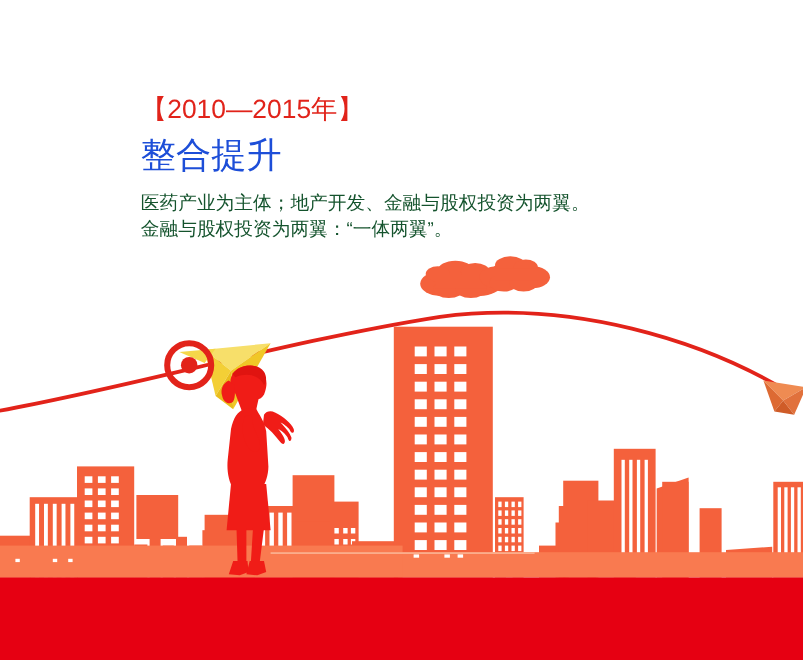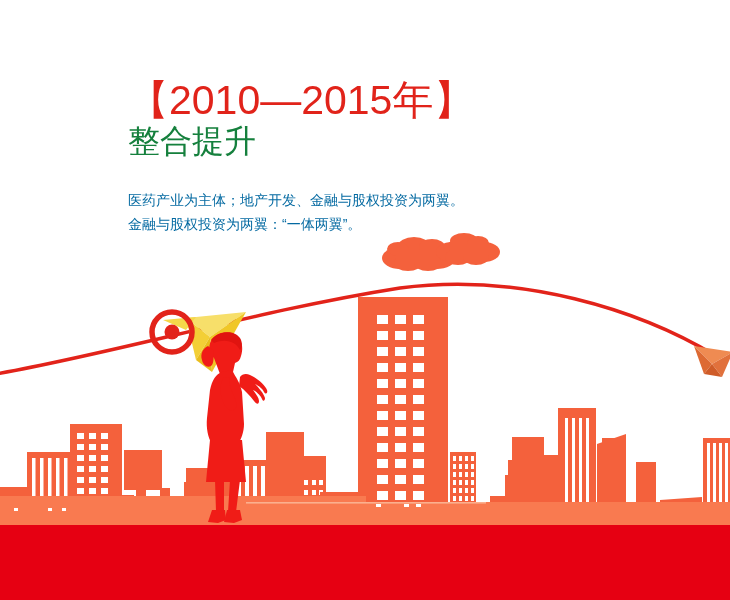--- a/index.html
+++ b/index.html
@@ -19,39 +19,39 @@
     background: #ffffff;
   }
   
   .text-block {
     position: absolute;
     left: 128px;
     top: 82px;
     z-index: 40;
   }
   .title-line-1 {
-    font-size: 41px;
+    font-size: 24px;
     line-height: 36px;
     color: #e1231a;
     font-weight: 400;
     white-space: nowrap;
     letter-spacing: 0px;
   }
   .title-line-2 {
     font-size: 32px;
     line-height: 38px;
-    color: #15803d;
+    color: #1d4ed8;
     font-weight: 400;
     white-space: nowrap;
     margin-top: 4px;
   }
   .body-text {
-    margin-top: 28px;
-    color: #0369a1;
-    font-size: 14px;
+    margin-top: 13px;
+    color: #14532d;
+    font-size: 17px;
     line-height: 24px;
     white-space: nowrap;
   }
   .body-text div {
     white-space: nowrap;
   }
   
   #art {
     position: absolute;
     left: 0;

